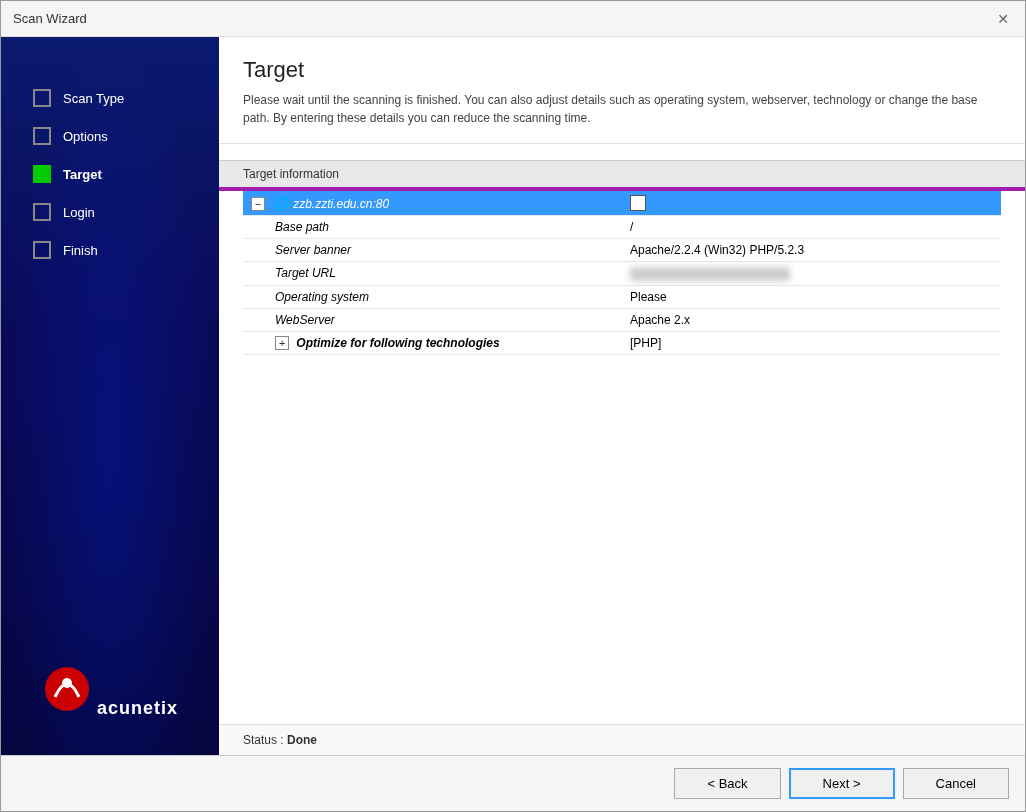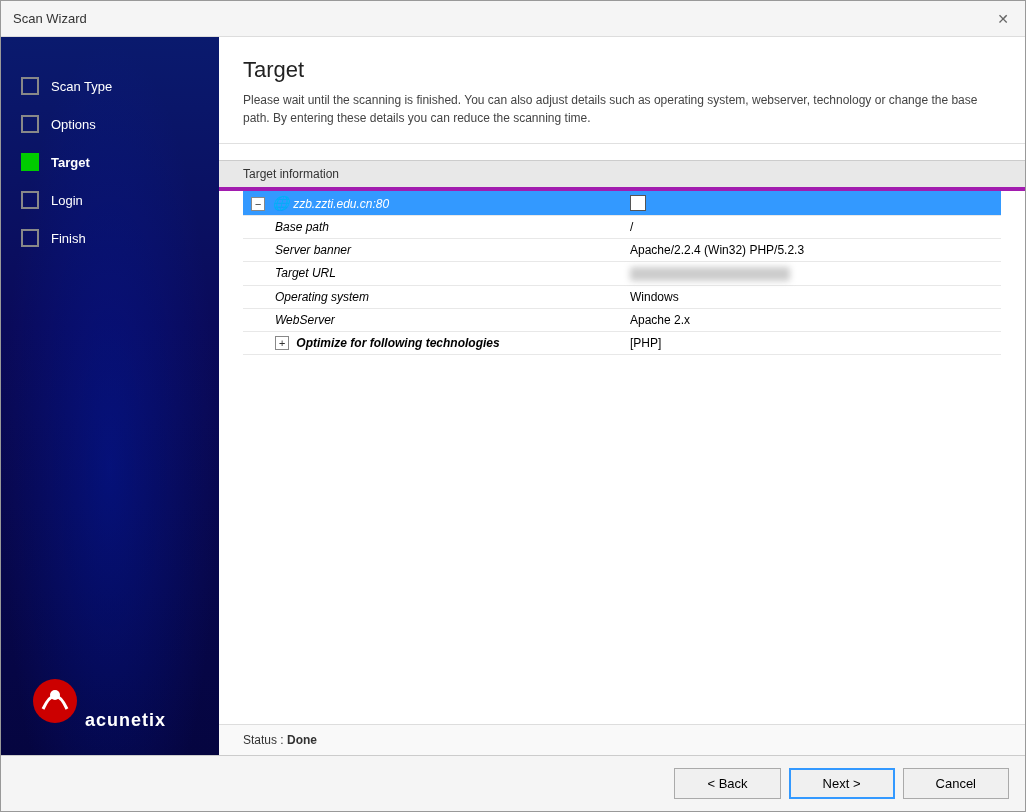--- a/index.html
+++ b/index.html
@@ -47,21 +47,21 @@
     .main-content {
       display: flex;
       flex: 1;
       overflow: hidden;
     }
     .sidebar {
       width: 218px;
       background: linear-gradient(180deg, #0a1a6e 0%, #0a0a5a 40%, #050540 100%);
       display: flex;
       flex-direction: column;
-      padding: 4px;
+      padding: 16px;
       position: relative;
       overflow: hidden;
     }
     .sidebar::before {
       content: '';
       position: absolute;
       top: 0; left: 0; right: 0; bottom: 0;
       background: radial-gradient(ellipse at 50% 60%, rgba(0,30,180,0.4) 0%, transparent 70%);
       pointer-events: none;
     }
@@ -349,21 +349,21 @@
 
           <tr>
             <td class="row-indent">Target URL</td>
             <td>
               <span class="blurred-value"></span>
             </td>
           </tr>
 
           <tr>
             <td class="row-indent">Operating system</td>
-            <td>Windows</td>
+            <td>Please</td>
           </tr>
 
           <tr>
             <td class="row-indent">WebServer</td>
             <td>Apache 2.x</td>
           </tr>
 
           <tr>
             <td class="row-indent">
               <span class="expand-btn">+</span>

